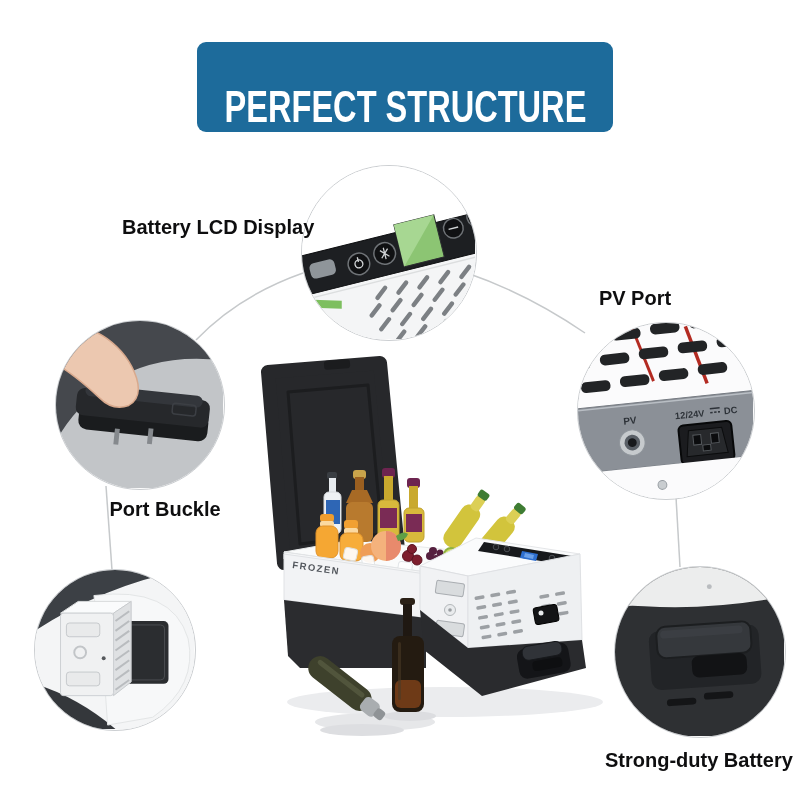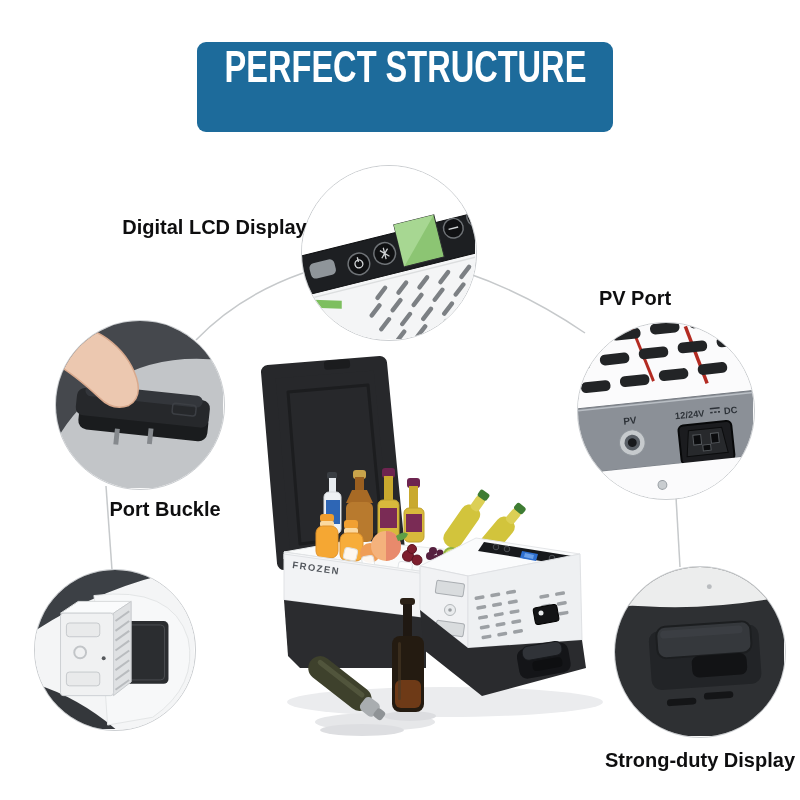--- a/index.html
+++ b/index.html
@@ -1,20 +1,20 @@
 <!DOCTYPE html>
 <html><head>
 <meta charset="utf-8">
 <style>
   html,body{margin:0;padding:0;background:#ffffff;}
   #stage{position:relative;width:800px;height:800px;background:#ffffff;overflow:hidden;
          font-family:"Liberation Sans",sans-serif;}
   #connector-layer{position:absolute;left:0;top:0;z-index:1;}
   .banner{position:absolute;left:197px;top:42px;width:416px;height:90px;background:#1d6b9b;
-          border-radius:9px;display:flex;align-items:flex-start;justify-content:center;z-index:2;}
+          border-radius:9px;display:flex;align-items:flex-end;justify-content:center;z-index:2;}
   .banner span{color:#ffffff;font-weight:bold;font-size:44px;letter-spacing:0px;
                transform:scaleX(.74);white-space:nowrap;}
   .feature-circle{position:absolute;border-radius:50%;overflow:hidden;background:#ffffff;
                   border:1.5px solid #cbced1;box-sizing:border-box;z-index:3;}
   .feature-circle svg{display:block;}
   .label{position:absolute;font-weight:bold;font-size:20px;color:#0e0e0f;text-align:center;
          z-index:4;white-space:nowrap;}
   #product-layer{position:absolute;left:240px;top:350px;z-index:2;}
 </style>
 </head>
@@ -26,24 +26,24 @@
     <path d="M196,340 Q238,296 303,273" fill="none" stroke="#c6c9cb" stroke-width="1.5"></path>
     <path d="M467,273 Q528,294 585,333" fill="none" stroke="#c6c9cb" stroke-width="1.5"></path>
     <path d="M106,486 L112,570" fill="none" stroke="#c6c9cb" stroke-width="1.5"></path>
     <path d="M676,497 L680,567" fill="none" stroke="#c6c9cb" stroke-width="1.5"></path>
   </svg>
 
   <div class="banner">
     <span>PERFECT STRUCTURE</span>
   </div>
 
-  <div class="label" style="left:122px;top:216px;width:185px;">Digital LCD Display</div>
+  <div class="label" style="left:122px;top:216px;width:185px;">Battery LCD Display</div>
   <div class="label" style="left:585px;top:287px;width:100px;">PV Port</div>
   <div class="label" style="left:100px;top:498px;width:130px;">Port Buckle</div>
-  <div class="label" style="left:605px;top:749px;width:180px;">Strong-duty Display</div>
+  <div class="label" style="left:605px;top:749px;width:180px;">Strong-duty Battery</div>
 
   <div class="feature-circle" style="left:301px;top:165px;width:176px;height:176px;">
     <svg width="173" height="173" viewBox="0 0 176 176">
       <rect x="0" y="0" width="176" height="176" fill="#ffffff"></rect>
       <polygon points="0,128 176,62 176,176 14,176" fill="#f4f5f6"></polygon>
       <g transform="rotate(-14 88 88)">
         <polygon points="2,116 30,124 28,132 0,124" fill="#7dbf5f"></polygon>
         <rect x="-8" y="70" width="204" height="40" rx="6" fill="#1d1f22" stroke="#0e0f11"></rect>
         <rect x="6" y="80" width="26" height="16" rx="5" fill="#8f959a"></rect>
         <circle cx="56" cy="92" r="11" fill="#101113" stroke="#6f7377" stroke-width="1.5"></circle>

